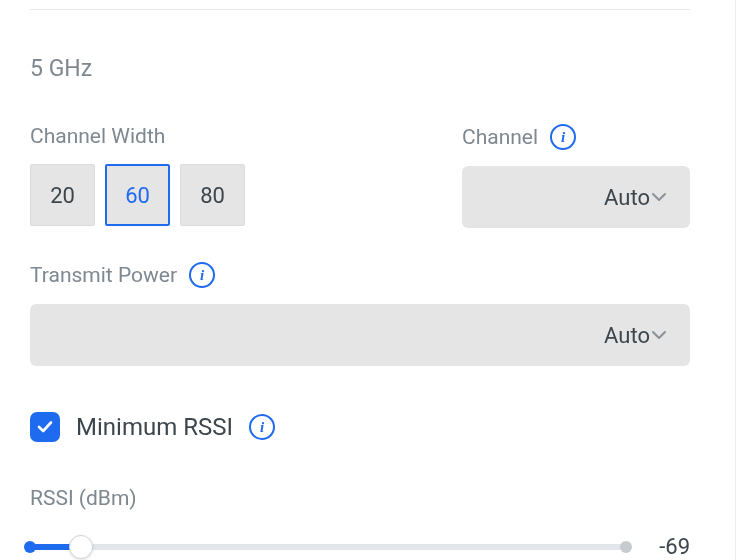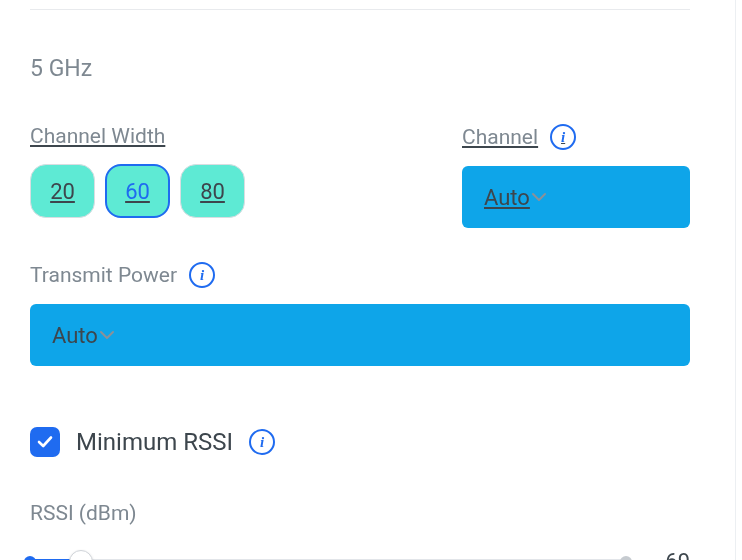--- a/index.html
+++ b/index.html
@@ -27,21 +27,21 @@
     font-size: 23px;
     color: #7e8891;
     font-weight: 400;
     margin-bottom: 42px;
   }
   .row {
     display: flex;
     gap: 30px;
     margin-bottom: 34px;
   }
-  .col { flex: 1; text-decoration: underline; }
+  .col { flex: 1; }
   .label {
     font-size: 21px;
     color: #7e8891;
     font-weight: 400;
     margin-bottom: 16px;
     display: flex;
     align-items: center;
     gap: 12px;
   }
   .info-icon {
@@ -58,58 +58,58 @@
     font-size: 15px;
     color: #1f6bf0;
     line-height: 1;
   }
   .seg-group {
     display: flex;
     gap: 10px;
   }
   .seg-btn {
     width: 65px;
-    height: 54px;
+    height: 62px;
     border: 1px solid #d9dde1;
-    border-radius: 16px;
-    background: #5eead4;
+    border-radius: 2px;
+    background: #e5e5e5;
     font-size: 22px;
     color: #3d464d;
     display: flex;
     align-items: center;
     justify-content: center;
     cursor: pointer;
   }
   .seg-btn.selected {
     border: 2px solid #1f6bf0;
     color: #1f6bf0;
   }
   .select {
     height: 62px;
-    background: #0ea5e9;
+    background: #e5e5e5;
     border-radius: 6px;
     display: flex;
     align-items: center;
-    justify-content: flex-start;
+    justify-content: flex-end;
     padding: 0 22px;
     font-size: 22px;
     color: #3d464d;
     cursor: pointer;
   }
   .select.full { width: 100%; }
   .chevron {
     width: 18px;
     height: 18px;
   }
   .chevron svg { display:block; }
   .chkrow {
     display: flex;
     align-items: center;
     gap: 16px;
-    margin-top: 61px;
+    margin-top: 46px;
     margin-bottom: 44px;
   }
   .chk {
     width: 30px;
     height: 30px;
     background: #1f6bf0;
     border-radius: 7px;
     display: flex;
     align-items: center;
     justify-content: center;

